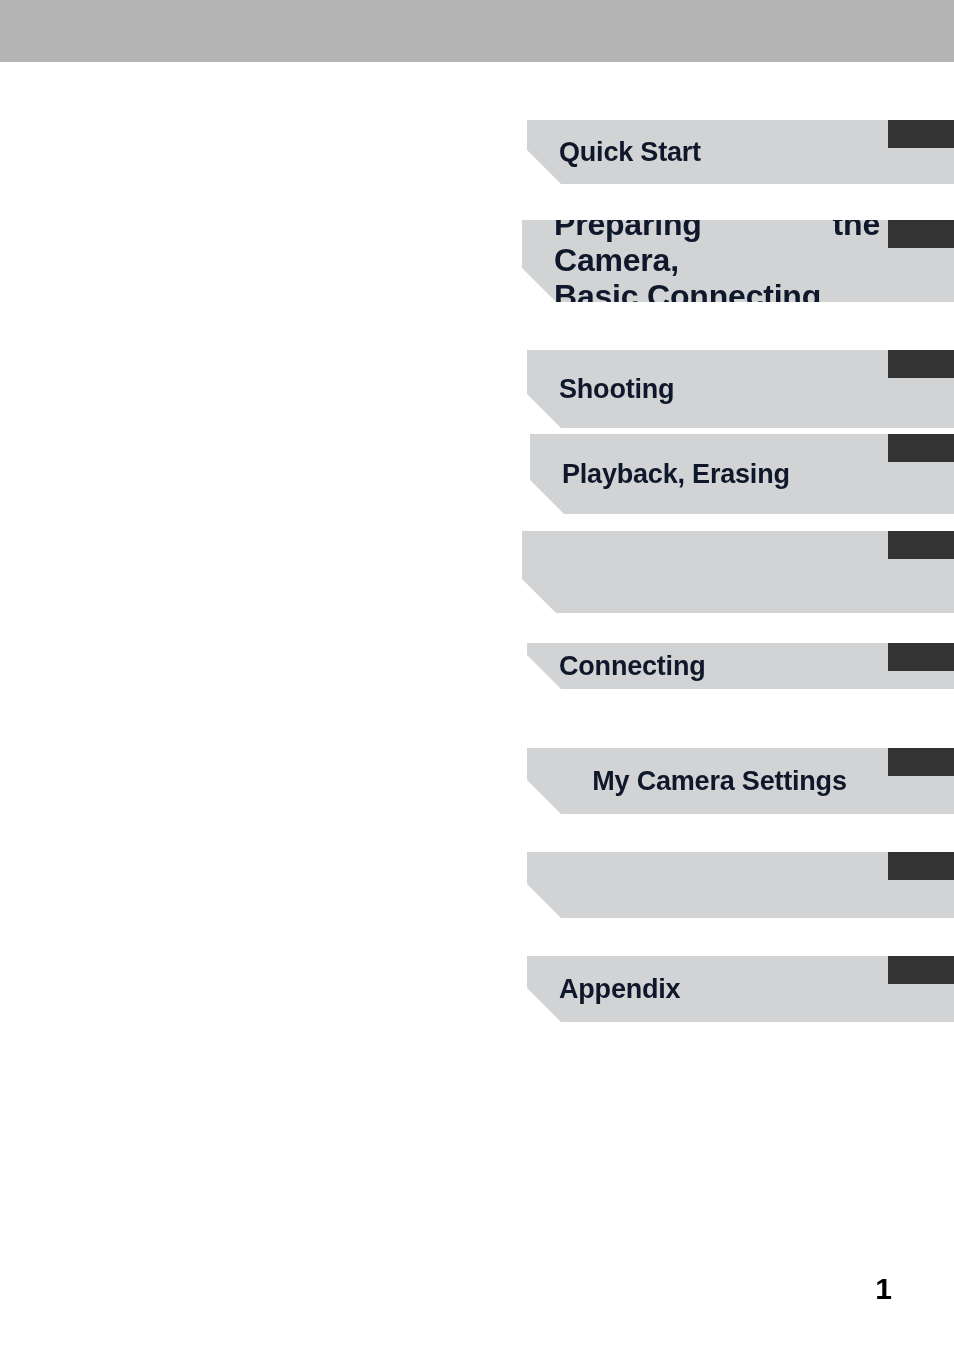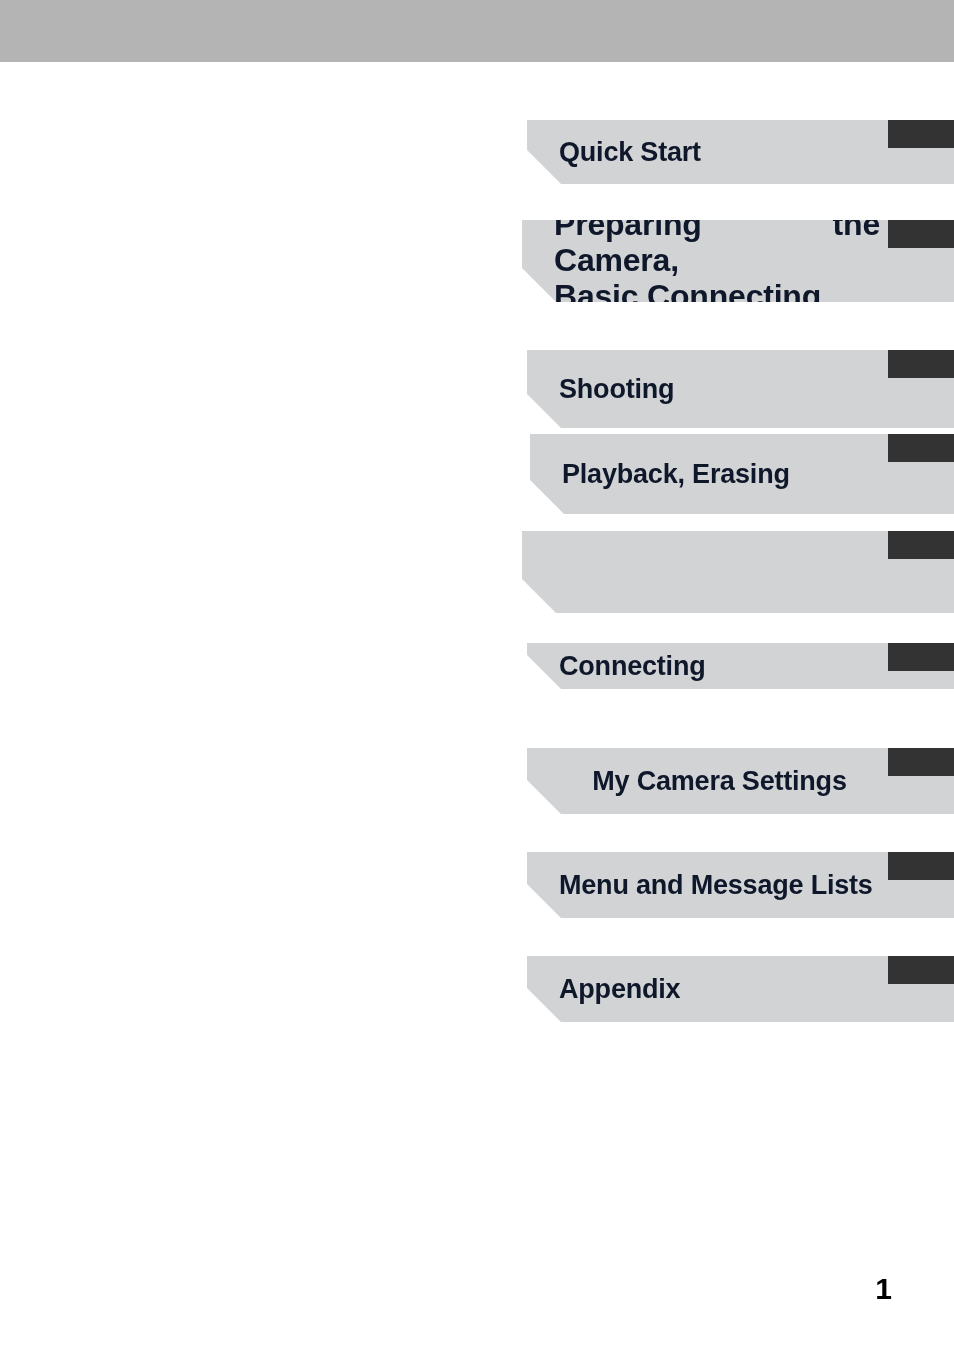--- a/index.html
+++ b/index.html
@@ -167,21 +167,20 @@
       <div class="tab-shadow"></div>
       <div class="tab-body">
         <div class="tab-thumb"></div>
         <div class="tab-label one-line size-lg"><span class="line">My Camera Settings</span></div>
       </div>
     </div>
     <div class="tab" style="left: 527px; top: 852px; width: 427px; height: 66px;">
       <div class="tab-shadow"></div>
       <div class="tab-body">
         <div class="tab-thumb"></div>
-        <div class="tab-label one-line size-lg condensed"><span class="line">Menu and Message Lists</span></div>
       </div>
     </div>
     <div class="tab" style="left: 527px; top: 956px; width: 427px; height: 66px;">
       <div class="tab-shadow"></div>
       <div class="tab-body">
         <div class="tab-thumb"></div>
         <div class="tab-label one-line size-lg"><span class="line">Appendix</span></div>
       </div>
     </div>
   </div>

